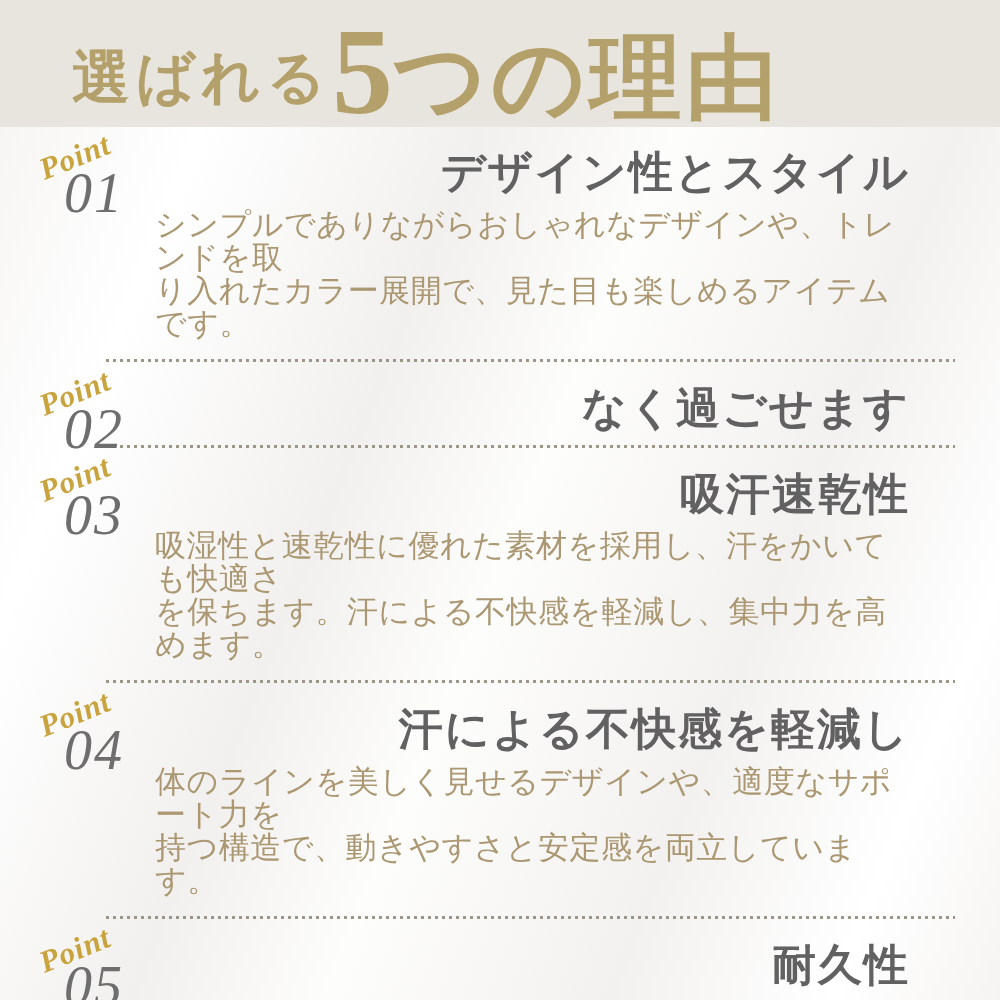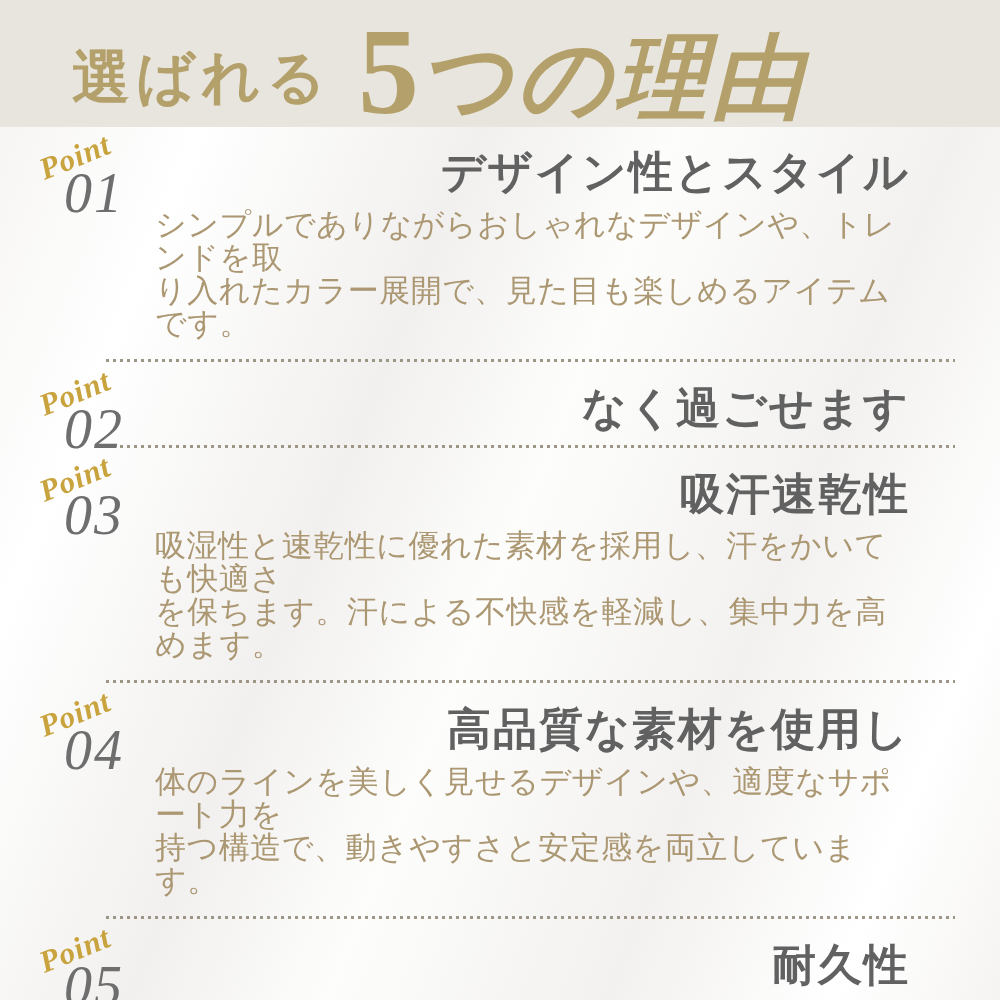--- a/index.html
+++ b/index.html
@@ -31,33 +31,31 @@
     padding-left: 72px;
     box-sizing: border-box;
     color: #b3a06a;
     white-space: nowrap;
   }
   .hero-sub {
     font-size: 58px;
     font-weight: bold;
     letter-spacing: 6px;
     transform: translateY(-14px);
-    margin-right: 26px;
   }
   .hero-num {
     font-size: 122px;
     font-weight: bold;
     transform: translateY(2px);
   }
   .hero-rest {
     font-size: 92px;
     font-weight: bold;
     letter-spacing: 4px;
     transform: translateY(-2px);
-    font-style: italic;
   }
 
   
   .section {
     position: relative;
     padding: 20px 90px 8px 155px;
     box-sizing: border-box;
   }
   .badge {
     position: absolute;
@@ -156,21 +154,21 @@
 を保ちます。汗による不快感を軽減し、集中力を高めます。</p>
     </section>
 
     <div class="sep"></div>
 
     <section class="section">
       <div class="badge">
         <span class="script">Point</span>
         <span class="num">04</span>
       </div>
-      <h2 class="heading">高品質な素材を使用し</h2>
+      <h2 class="heading">汗による不快感を軽減し</h2>
       <p class="body-text">体のラインを美しく見せるデザインや、適度なサポート力を
 持つ構造で、動きやすさと安定感を両立しています。</p>
     </section>
 
     <div class="sep"></div>
 
     <section class="section">
       <div class="badge">
         <span class="script">Point</span>
         <span class="num">05</span>

